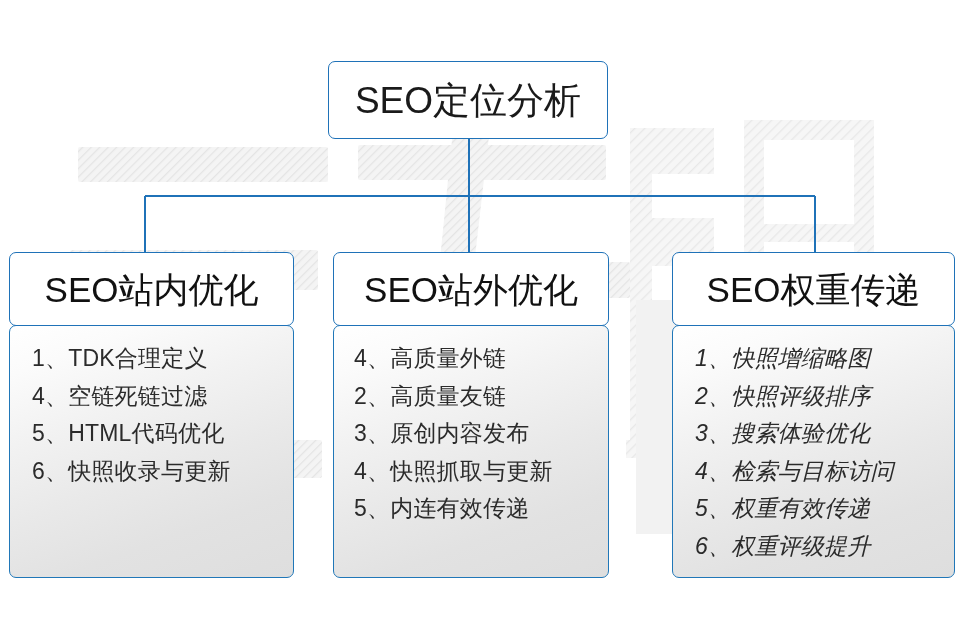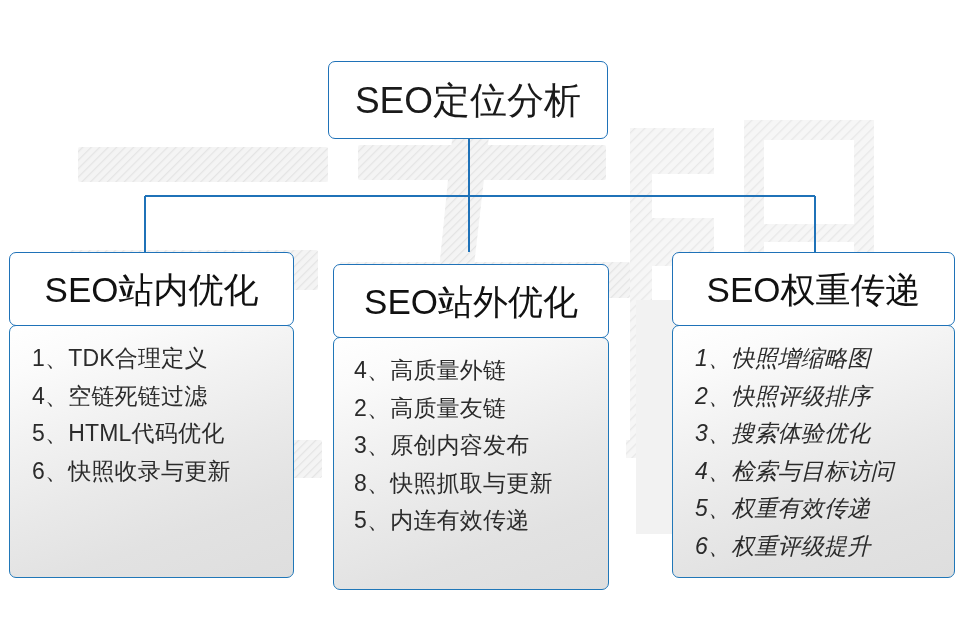--- a/index.html
+++ b/index.html
@@ -68,21 +68,21 @@
     white-space: nowrap;
   }
 
   
   .column {
     position: absolute;
     top: 252px;
     z-index: 4;
   }
   .col-1 { left: 9px;   width: 285px; }
-  .col-2 { left: 333px; width: 276px; margin-top: 12px; }
+  .col-2 { left: 333px; width: 276px; }
   .col-3 { left: 672px; width: 283px; }
 
   .col-head {
     box-sizing: border-box;
     width: 100%;
     height: 74px;
     border: 1.6px solid #1f72b8;
     border-radius: 7px;
     background: #ffffff;
     display: flex;
@@ -218,21 +218,21 @@
   </div>
 
   <div class="column col-2">
     <div class="col-head">
       <span class="col-head-title">SEO站外优化</span>
     </div>
     <div class="col-body">
       <div class="item">4、高质量外链</div>
       <div class="item">2、高质量友链</div>
       <div class="item">3、原创内容发布</div>
-      <div class="item">8、快照抓取与更新</div>
+      <div class="item">4、快照抓取与更新</div>
       <div class="item">5、内连有效传递</div>
     </div>
   </div>
 
   <div class="column col-3">
     <div class="col-head">
       <span class="col-head-title">SEO权重传递</span>
     </div>
     <div class="col-body">
       <div class="item">1、快照增缩略图</div>

